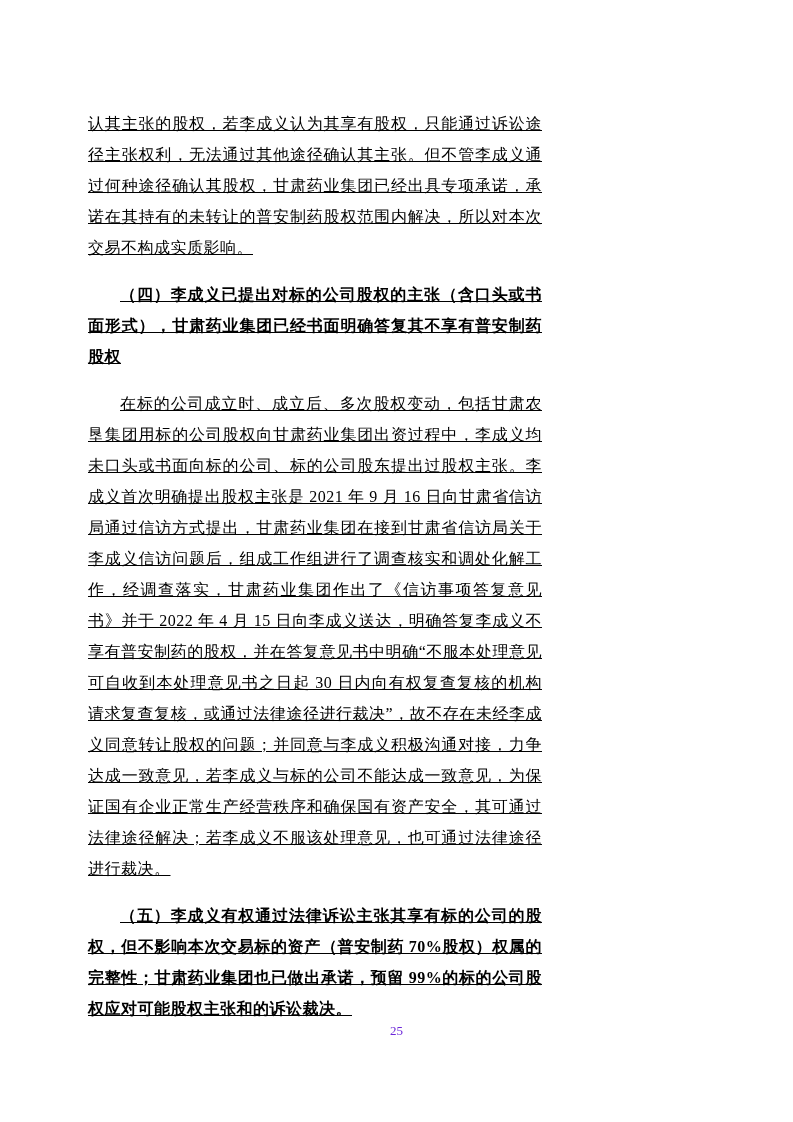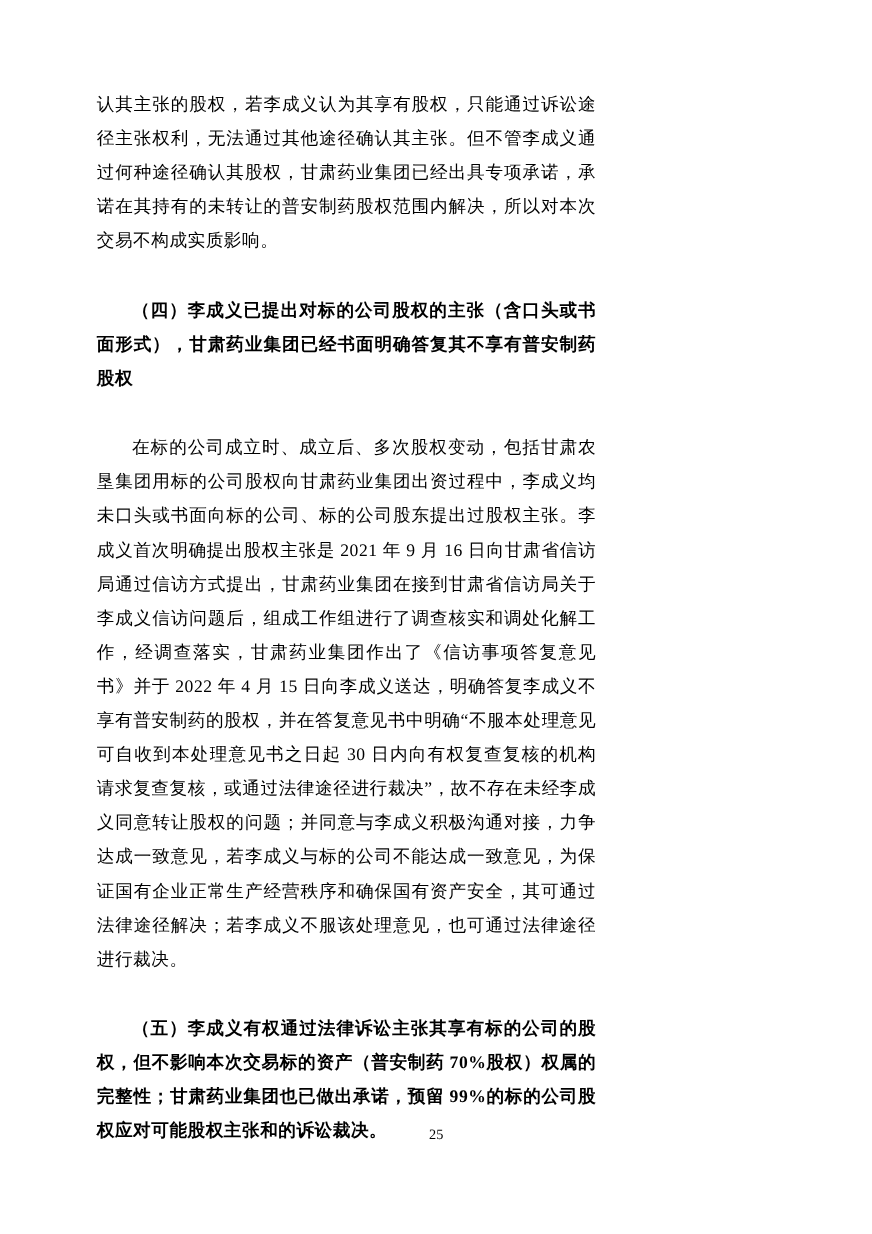--- a/index.html
+++ b/index.html
@@ -12,50 +12,51 @@
     height: 1122px;
     position: relative;
     overflow: hidden;
     font-family: "Liberation Serif", "DejaVu Serif", serif;
     color: #000000;
   }
   .page {
     box-sizing: border-box;
     width: 630px;
     height: 1122px;
-    padding: 80px 88px 0 88px;
+    padding: 108px 88px 0 88px;
     position: relative;
+    text-decoration: underline;
   }
   .para {
     margin: 0;
     font-size: 16px;
     line-height: 31px;
     text-align: justify;
     text-justify: inter-ideograph;
     letter-spacing: 0.5px;
     word-break: break-all;
   }
   .para + .para {
-    margin-top: 32px;
+    margin-top: 16px;
   }
   .indent {
     text-indent: 2em;
   }
   .heading {
     font-weight: bold;
   }
   .page-number {
     position: absolute;
     left: 0;
     top: 1022px;
     width: 793px;
     text-align: center;
     font-size: 13px;
     line-height: 18px;
-    color: #000000;
+    color: #6d28d9;
     font-family: "Liberation Serif", "DejaVu Serif", serif;
   }
 </style>
 </head>
 <body>
 
 <div class="page">
   <p class="para">认其主张的股权，若李成义认为其享有股权，只能通过诉讼途径主张权利，无法通过其他途径确认其主张。但不管李成义通过何种途径确认其股权，甘肃药业集团已经出具专项承诺，承诺在其持有的未转让的普安制药股权范围内解决，所以对本次交易不构成实质影响。</p>
 
   <p class="para indent heading">（四）李成义已提出对标的公司股权的主张（含口头或书面形式），甘肃药业集团已经书面明确答复其不享有普安制药股权</p>

